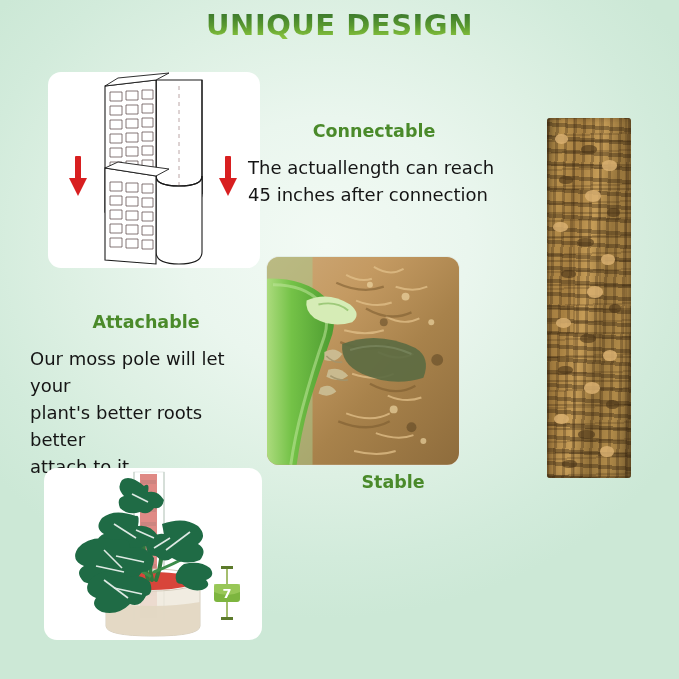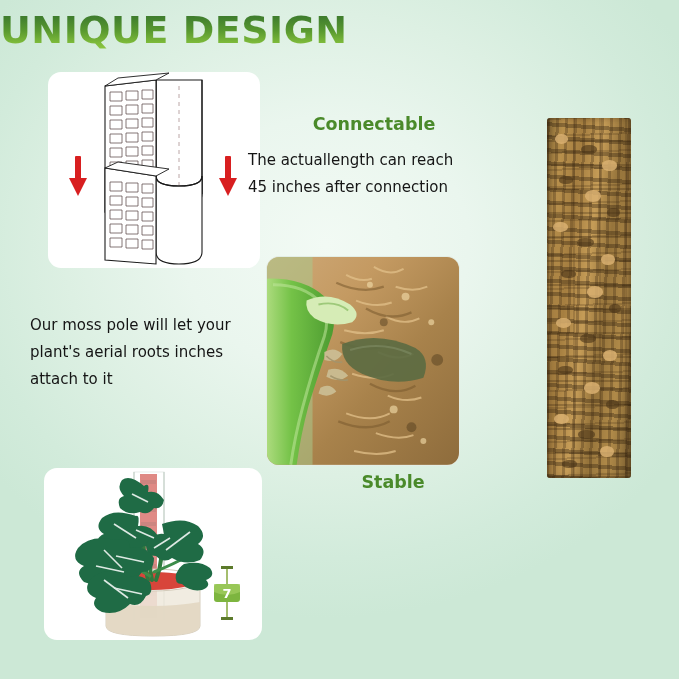--- a/index.html
+++ b/index.html
@@ -9,22 +9,22 @@
     background:
       radial-gradient(ellipse 62% 55% at 48% 36%, #f2faf4 0%, #eaf6ee 34%, #ddf0e3 62%, #d2ebdb 84%, #cce8d6 100%);
     position:relative;
     overflow:hidden;
   }
   .stage { position:absolute; inset:0; }
 
   
   .title {
     position:absolute; left:0; right:0; top:8px;
-    text-align:left;
-    font-size:38px;
+    text-align:center;
+    font-size:29px;
     font-weight:bold;
     letter-spacing:0.5px;
     font-family:"DejaVu Sans", sans-serif;
     background:linear-gradient(180deg,#35702c 0%,#417f2e 22%,#59992f 52%,#7cb93a 78%,#95cb45 100%);
     -webkit-background-clip:text;
     background-clip:text;
     color:transparent;
     -webkit-text-fill-color:transparent;
     text-shadow:none;
   }
@@ -47,21 +47,21 @@
   .block { position:absolute; }
   .block h3 {
     font-size:17.5px;
     font-weight:bold;
     color:#4a8a2a;
     text-align:center;
     font-family:"DejaVu Sans", sans-serif;
     margin-bottom:13px;
   }
   .block p {
-    font-size:15px;
+    font-size:18px;
     line-height:27px;
     color:#151515;
     font-family:"DejaVu Sans", sans-serif;
     white-space:pre-line;
   }
 
   
   .ill1 { position:absolute; inset:0; }
 
   
@@ -147,21 +147,21 @@
         <rect x="27" y="84" width="6" height="26" rx="1"></rect>
         <path d="M21 106 L39 106 L30 124 Z"></path>
       </g>
       <g fill="#d81f20">
         <rect x="177" y="84" width="6" height="26" rx="1"></rect>
         <path d="M171 106 L189 106 L180 124 Z"></path>
       </g>
     </svg>
   </div>
 
-  <div class="block" style="left:248px; top:114px; width:252px;">
+  <div class="block" style="left:248px; top:121px; width:252px;">
     <h3>Connectable</h3>
     <p>The actuallength can reach
 45 inches after connection</p>
   </div>
 
   <div class="mosspole" style="left:547px; top:118px; width:84px; height:360px;">
     <div class="grid"></div>
     <span class="speck" style="left:8px;  top:16px;  width:13px; height:10px;"></span>
     <span class="dark" style="left:34px; top:27px;  width:16px; height:9px;"></span>
     <span class="speck" style="left:55px; top:42px;  width:15px; height:11px;"></span>
@@ -262,22 +262,23 @@
       </g>
       <g fill="#4e3a1c" opacity="0.45">
         <circle cx="172" cy="104" r="6"></circle>
           <circle cx="146" cy="172" r="5"></circle>
         <circle cx="118" cy="66" r="4"></circle>
       </g>
     </svg>
   </div>
 
   <div class="block" style="left:30px; top:312px; width:232px;">
+    <h3>Attachable</h3>
     <p>Our moss pole will let your
-plant's aerial roots inches
+plant's better roots better
 attach to it</p>
   </div>
 
   <div class="card" style="left:44px; top:468px; width:218px; height:172px;">
     <svg class="ill3" viewBox="0 0 218 172">
 
       <rect x="96" y="6" width="17" height="144" fill="#c9352c"></rect>
       <g fill="#9e2a22" opacity="0.75">
         <rect x="97" y="12" width="15" height="4"></rect>
           <rect x="97" y="26" width="15" height="4"></rect>

